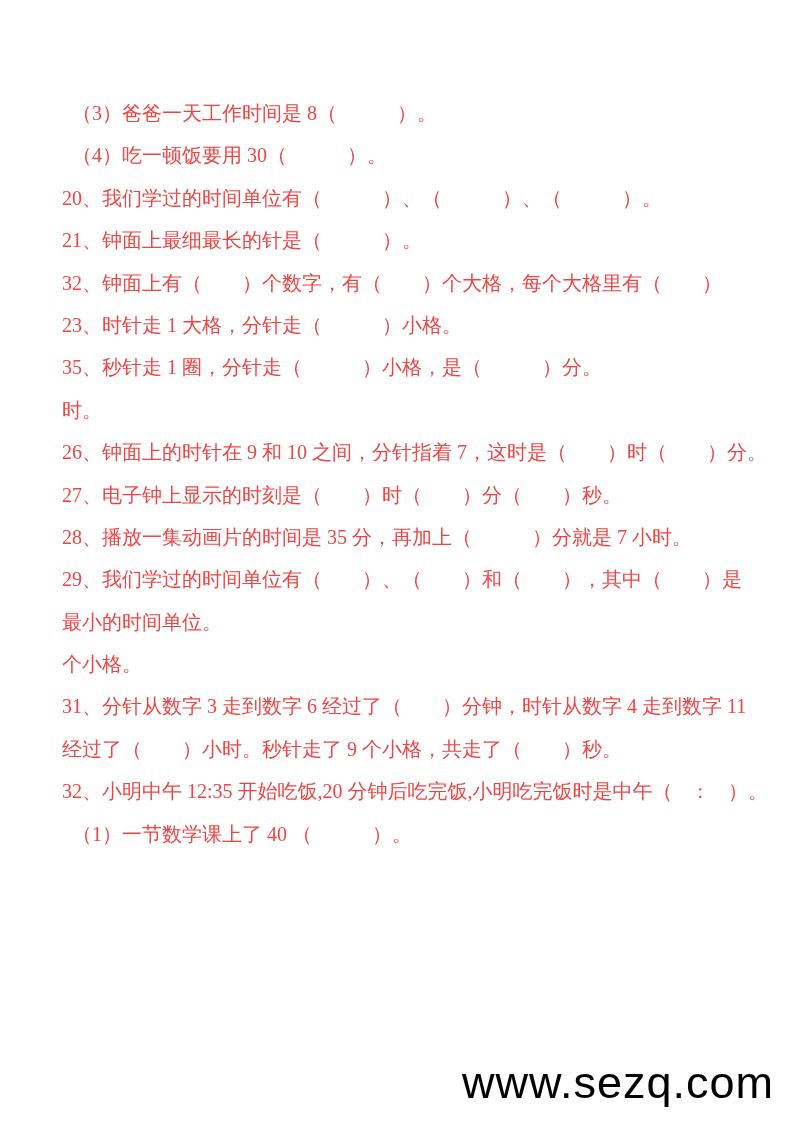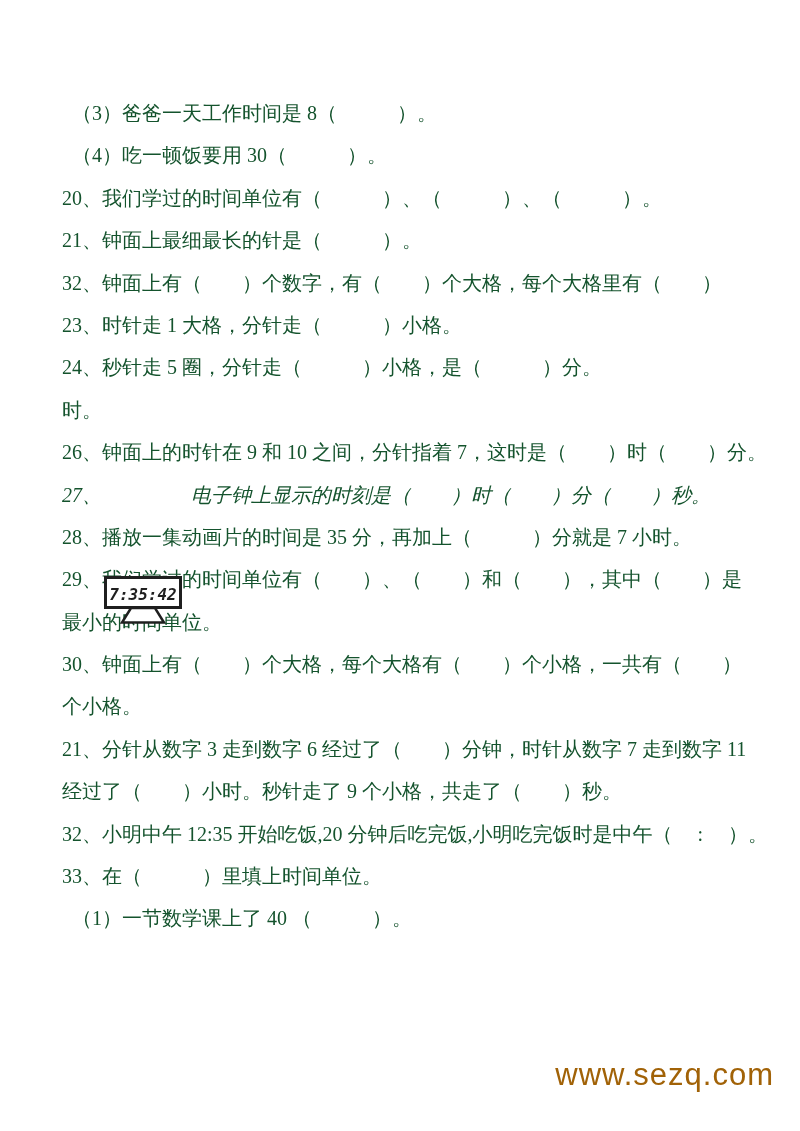--- a/index.html
+++ b/index.html
@@ -16,88 +16,78 @@
     position: absolute;
     left: 62px;
     top: 92px;
     width: 700px;
   }
   .line {
     height: 42.4px;
     line-height: 42.4px;
     font-size: 20px;
     white-space: pre;
-    color: #14532d;
+    color: #ef4444;
   }
   .indent { padding-left: 10px; }
   .q27-line {
     display: flex;
     align-items: baseline;
-    font-style: italic;
   }
   .clock {
     flex: 0 0 auto;
     position: relative;
     top: 18px;
     margin: 0 9px 0 2px;
     width: 78px;
     height: 48px;
   }
   .clock svg { display: block; }
   .clock-display-text {
     font-family: "DejaVu Sans Mono", monospace;
     font-weight: bold;
     letter-spacing: 0px;
   }
   .watermark {
     position: absolute;
     top: 1057px;
     right: 26px;
     font-family: "Liberation Sans", "DejaVu Sans", sans-serif;
-    font-size: 31px;
+    font-size: 45px;
     font-weight: 400;
     letter-spacing: 1px;
-    color: #a16207;
+    color: #000000;
   }
 </style>
 </head>
 <body>
 
 <div class="page">
   <div class="content">
 
     <div class="line indent">（3）爸爸一天工作时间是 8（　　　）。</div>
     <div class="line indent">（4）吃一顿饭要用 30（　　　）。</div>
     <div class="line">20、我们学过的时间单位有（　　　）、（　　　）、（　　　）。</div>
     <div class="line">21、钟面上最细最长的针是（　　　）。</div>
     <div class="line">32、钟面上有（　　）个数字，有（　　）个大格，每个大格里有（　　）</div>
     <div class="line">23、时针走 1 大格，分针走（　　　）小格。</div>
-    <div class="line">24、秒针走 5 圈，分针走（　　　）小格，是（　　　）分。</div>
+    <div class="line">35、秒针走 1 圈，分针走（　　　）小格，是（　　　）分。</div>
     <div class="line">时。</div>
     <div class="line">26、钟面上的时针在 9 和 10 之间，分针指着 7，这时是（　　）时（　　）分。</div>
 
     <div class="line q27-line">
       <span>27、</span>
-      <span class="clock">
-        <svg width="78" height="48" viewBox="0 0 78 48">
-          <rect x="1.5" y="1.5" width="75" height="30" fill="#ffffff" stroke="#1f1f1f" stroke-width="3"></rect>
-          <text class="clock-display-text" x="39" y="24" text-anchor="middle" font-size="16" fill="#1f1f1f">7:35:42</text>
-          <polygon points="27,32 51,32 60,46.5 18,46.5" fill="#ffffff" stroke="#1f1f1f" stroke-width="2.5"></polygon>
-        </svg>
-      </span>
       <span>电子钟上显示的时刻是（　　）时（　　）分（　　）秒。</span>
     </div>
 
     <div class="line">28、播放一集动画片的时间是 35 分，再加上（　　　）分就是 7 小时。</div>
     <div class="line">29、我们学过的时间单位有（　　）、（　　）和（　　），其中（　　）是</div>
     <div class="line">最小的时间单位。</div>
-    <div class="line">30、钟面上有（　　）个大格，每个大格有（　　）个小格，一共有（　　）</div>
     <div class="line">个小格。</div>
-    <div class="line">21、分针从数字 3 走到数字 6 经过了（　　）分钟，时针从数字 7 走到数字 11</div>
+    <div class="line">31、分针从数字 3 走到数字 6 经过了（　　）分钟，时针从数字 4 走到数字 11</div>
     <div class="line">经过了（　　）小时。秒针走了 9 个小格，共走了（　　）秒。</div>
     <div class="line">32、小明中午 12:35 开始吃饭,20 分钟后吃完饭,小明吃完饭时是中午（　 : 　）。</div>
-    <div class="line">33、在（　　　）里填上时间单位。</div>
     <div class="line indent">（1）一节数学课上了 40 （　　　）。</div>
 
   </div>
 
   <div class="watermark">www.sezq.com</div>
 </div>
 
 </body></html>

